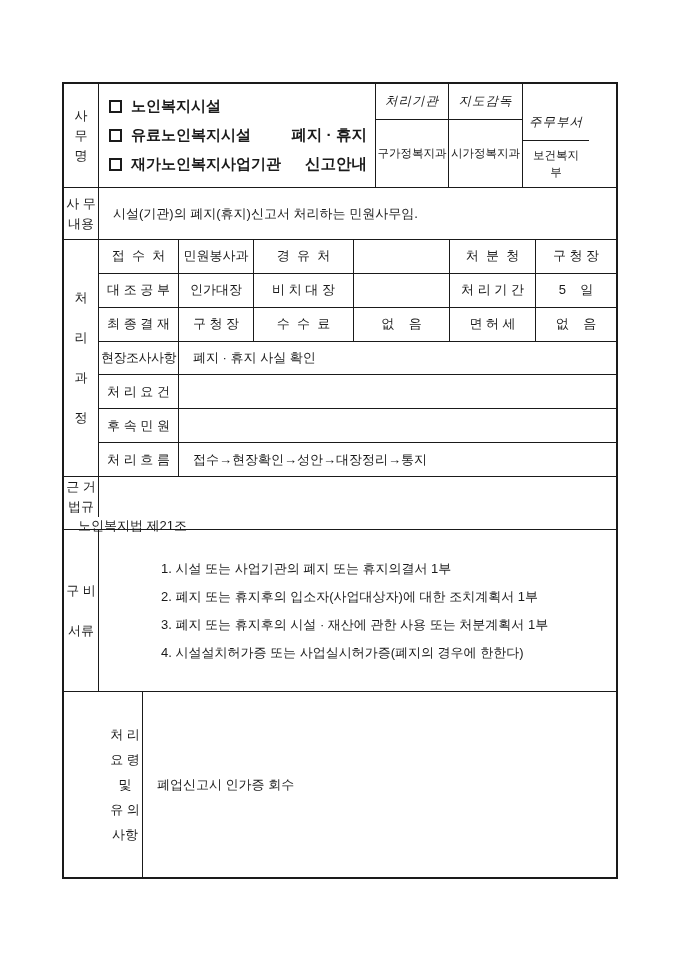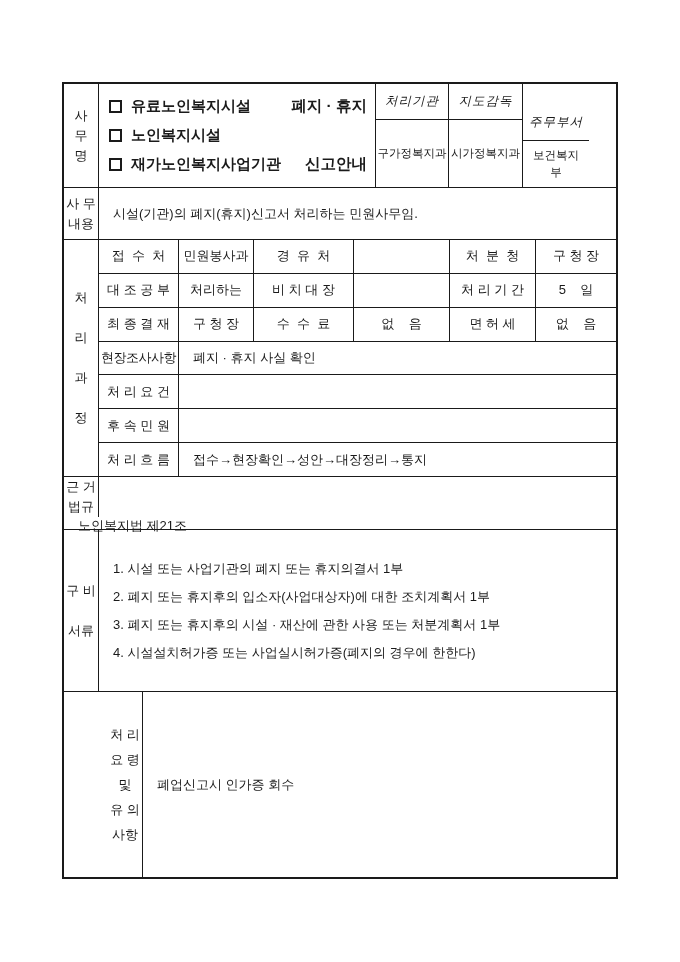--- a/index.html
+++ b/index.html
@@ -92,43 +92,43 @@
     flex: 1; justify-content: flex-start; padding-left: 14px; border-right: none;
   }
   
   .sec4 { height: 53px; flex-direction: column; }
   
   .sec5 { height: 162px; }
   .docs-content {
     flex: 1; display: flex; flex-direction: column; justify-content: center;
     padding-left: 14px; font-size: 13px;
   }
-  .doc-item { line-height: 28px; white-space: pre-wrap; }
+  .doc-item { line-height: 28px; white-space: pre-wrap; margin-left: 48px; }
   
   .sec6 { height: 185px; }
   .rowhead.notes { line-height: 25px; }
 </style>
 </head>
 <body>
 
 <div class="form-table">
 
   <div class="sec sec1">
     <div class="rowhead">사
 무
 명</div>
     <div class="cb-area">
       <div class="cb-line">
         <span class="cb-box"></span>
+        <span class="cb-label">노인복지시설</span>
+      </div>
+      <div class="cb-line">
+        <span class="cb-box"></span>
         <span class="cb-label">유료노인복지시설</span>
         <span class="doc-title">폐지 · 휴지</span>
-      </div>
-      <div class="cb-line">
-        <span class="cb-box"></span>
-        <span class="cb-label">노인복지시설</span>
       </div>
       <div class="cb-line">
         <span class="cb-box"></span>
         <span class="cb-label">재가노인복지사업기관</span>
         <span class="doc-title">신고안내</span>
       </div>
     </div>
     <div class="dept-col c1">
       <div class="dept-h">처리기관</div>
       <div class="dept-v">구가정복지과</div>
@@ -162,21 +162,21 @@
       <div class="proc-row">
         <div class="pcell w1">접  수  처</div>
         <div class="pcell w2">민원봉사과</div>
         <div class="pcell w3">경  유  처</div>
         <div class="pcell w4"></div>
         <div class="pcell w5">처  분  청</div>
         <div class="pcell w6">구 청 장</div>
       </div>
       <div class="proc-row">
         <div class="pcell w1">대 조 공 부</div>
-        <div class="pcell w2">처리하는</div>
+        <div class="pcell w2">인가대장</div>
         <div class="pcell w3">비 치 대 장</div>
         <div class="pcell w4"></div>
         <div class="pcell w5">처 리 기 간</div>
         <div class="pcell w6">5    일</div>
       </div>
       <div class="proc-row">
         <div class="pcell w1">최 종 결 재</div>
         <div class="pcell w2">구 청 장</div>
         <div class="pcell w3">수  수  료</div>
         <div class="pcell w4">없    음</div>

